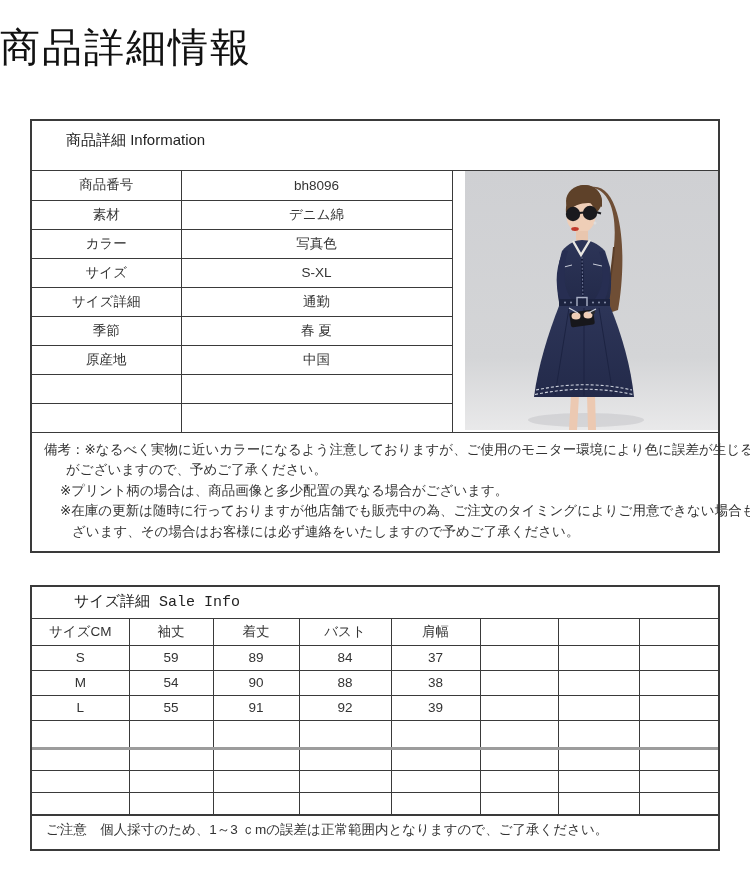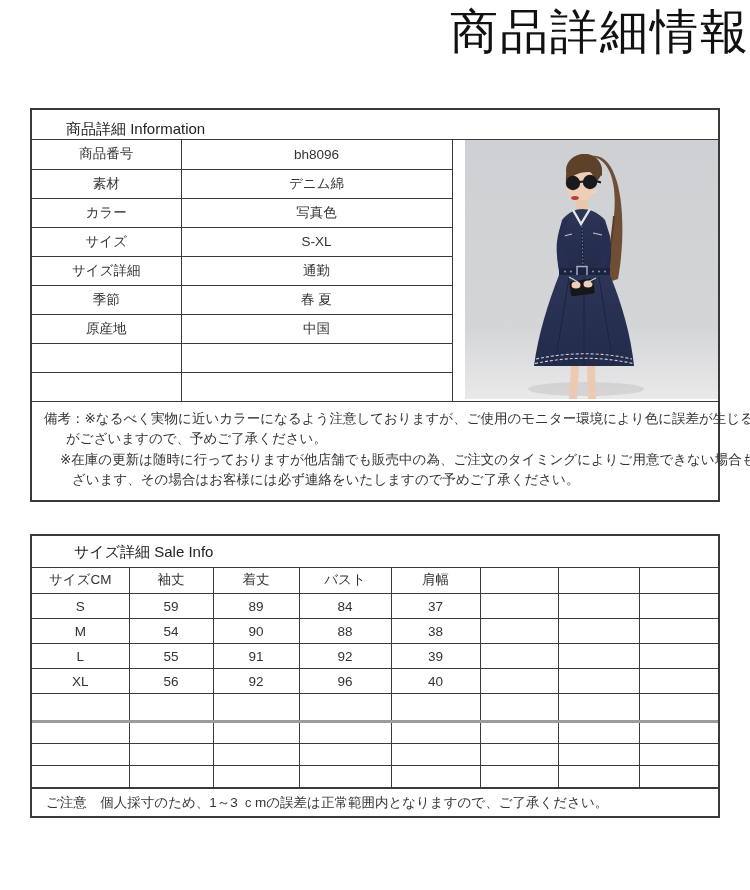--- a/index.html
+++ b/index.html
@@ -5,38 +5,39 @@
   * { box-sizing: border-box; margin: 0; padding: 0; }
   html, body {
     width: 750px;
     background: #ffffff;
     font-family: "Liberation Sans", "DejaVu Sans", sans-serif;
     color: #333333;
   }
   body { height: 890px; overflow: hidden; }
 
   .page-title {
+    padding-top: 20px;
     margin-bottom: 44px;
-    text-align: right;
+    text-align: left;
     font-family: "Liberation Serif", "DejaVu Serif", serif;
     font-weight: 500;
-    font-size: 48px;
+    font-size: 40px;
     letter-spacing: 2px;
     color: #111111;
   }
 
   .panel {
     width: 690px;
     margin-left: 30px;
     border: 2px solid #3a3a3a;
     background: #ffffff;
   }
 
   .panel-header {
-    height: 30px;
+    height: 50px;
     line-height: 38px;
     padding-left: 34px;
     font-size: 15px;
     color: #222222;
     border-bottom: 1px solid #3a3a3a;
   }
 
   table { width: 100%; border-collapse: collapse; table-layout: fixed; }
   td, th {
     border: 1px solid #3a3a3a;
@@ -67,30 +68,30 @@
     color: #333333;
   }
   .remark-line { white-space: nowrap; }
   .rl-1 { padding-left: 22px; }
   .rl-2 { padding-left: 16px; }
   .rl-3 { padding-left: 16px; }
   .rl-4 { padding-left: 28px; }
 
   
   .size-panel { margin-top: 32px; }
-  .size-panel .panel-header { height: 32px; line-height: 32px; padding-left: 42px; }
+  .size-panel .panel-header { height: 32px; line-height: 32px; padding-left: 42px; font-family: Liberation Mono, monospace; }
   .size-table th { height: 26px; margin-top: 48px; }
   .size-table td { height: 25px; }
   .size-table tr.empty-tall td  { height: 28px; }
   .size-table tr.empty-short td { height: 22px; }
   .size-table tr.thick-top td { border-top: 3px solid #9c9c9c; }
 
   .size-notice {
     border-top: 1px solid #3a3a3a;
-    height: 28px;
+    height: 34px;
     line-height: 27px;
     padding-left: 14px;
     font-size: 13.5px;
     white-space: nowrap;
     color: #333333;
   }
 </style>
 </head>
 <body>
 
@@ -211,20 +212,21 @@
       <tr>
         <td></td>
         <td></td>
       </tr>
     </tbody>
   </table>
 
   <div class="remarks">
     <div class="remark-line rl-0"><span>備考：</span><span>※なるべく実物に近いカラーになるよう注意しておりますが、ご使用のモニター環境により色に誤差が生じる場合</span></div>
     <div class="remark-line rl-1">がございますので、予めご了承ください。</div>
+    <div class="remark-line rl-2">※プリント柄の場合は、商品画像と多少配置の異なる場合がございます。</div>
     <div class="remark-line rl-3">※在庫の更新は随時に行っておりますが他店舗でも販売中の為、ご注文のタイミングによりご用意できない場合もご</div>
     <div class="remark-line rl-4">ざいます、その場合はお客様には必ず連絡をいたしますので予めご了承ください。</div>
   </div>
 </section>
 
 <section class="panel size-panel">
   <div class="panel-header">サイズ詳細 Sale Info</div>
 
   <table class="size-table">
     <colgroup>
@@ -271,30 +273,20 @@
       <tr>
         <td>L</td>
         <td>55</td>
         <td>91</td>
         <td>92</td>
         <td>39</td>
         <td></td>
         <td></td>
         <td></td>
       </tr>
-      <tr>
-        <td>XL</td>
-        <td>56</td>
-        <td>92</td>
-        <td>96</td>
-        <td>40</td>
-        <td></td>
-        <td></td>
-        <td></td>
-      </tr>
       <tr class="empty-tall">
         <td></td>
           <td></td>
           <td></td>
           <td></td>
         <td></td>
           <td></td>
           <td></td>
           <td></td>
       </tr>

